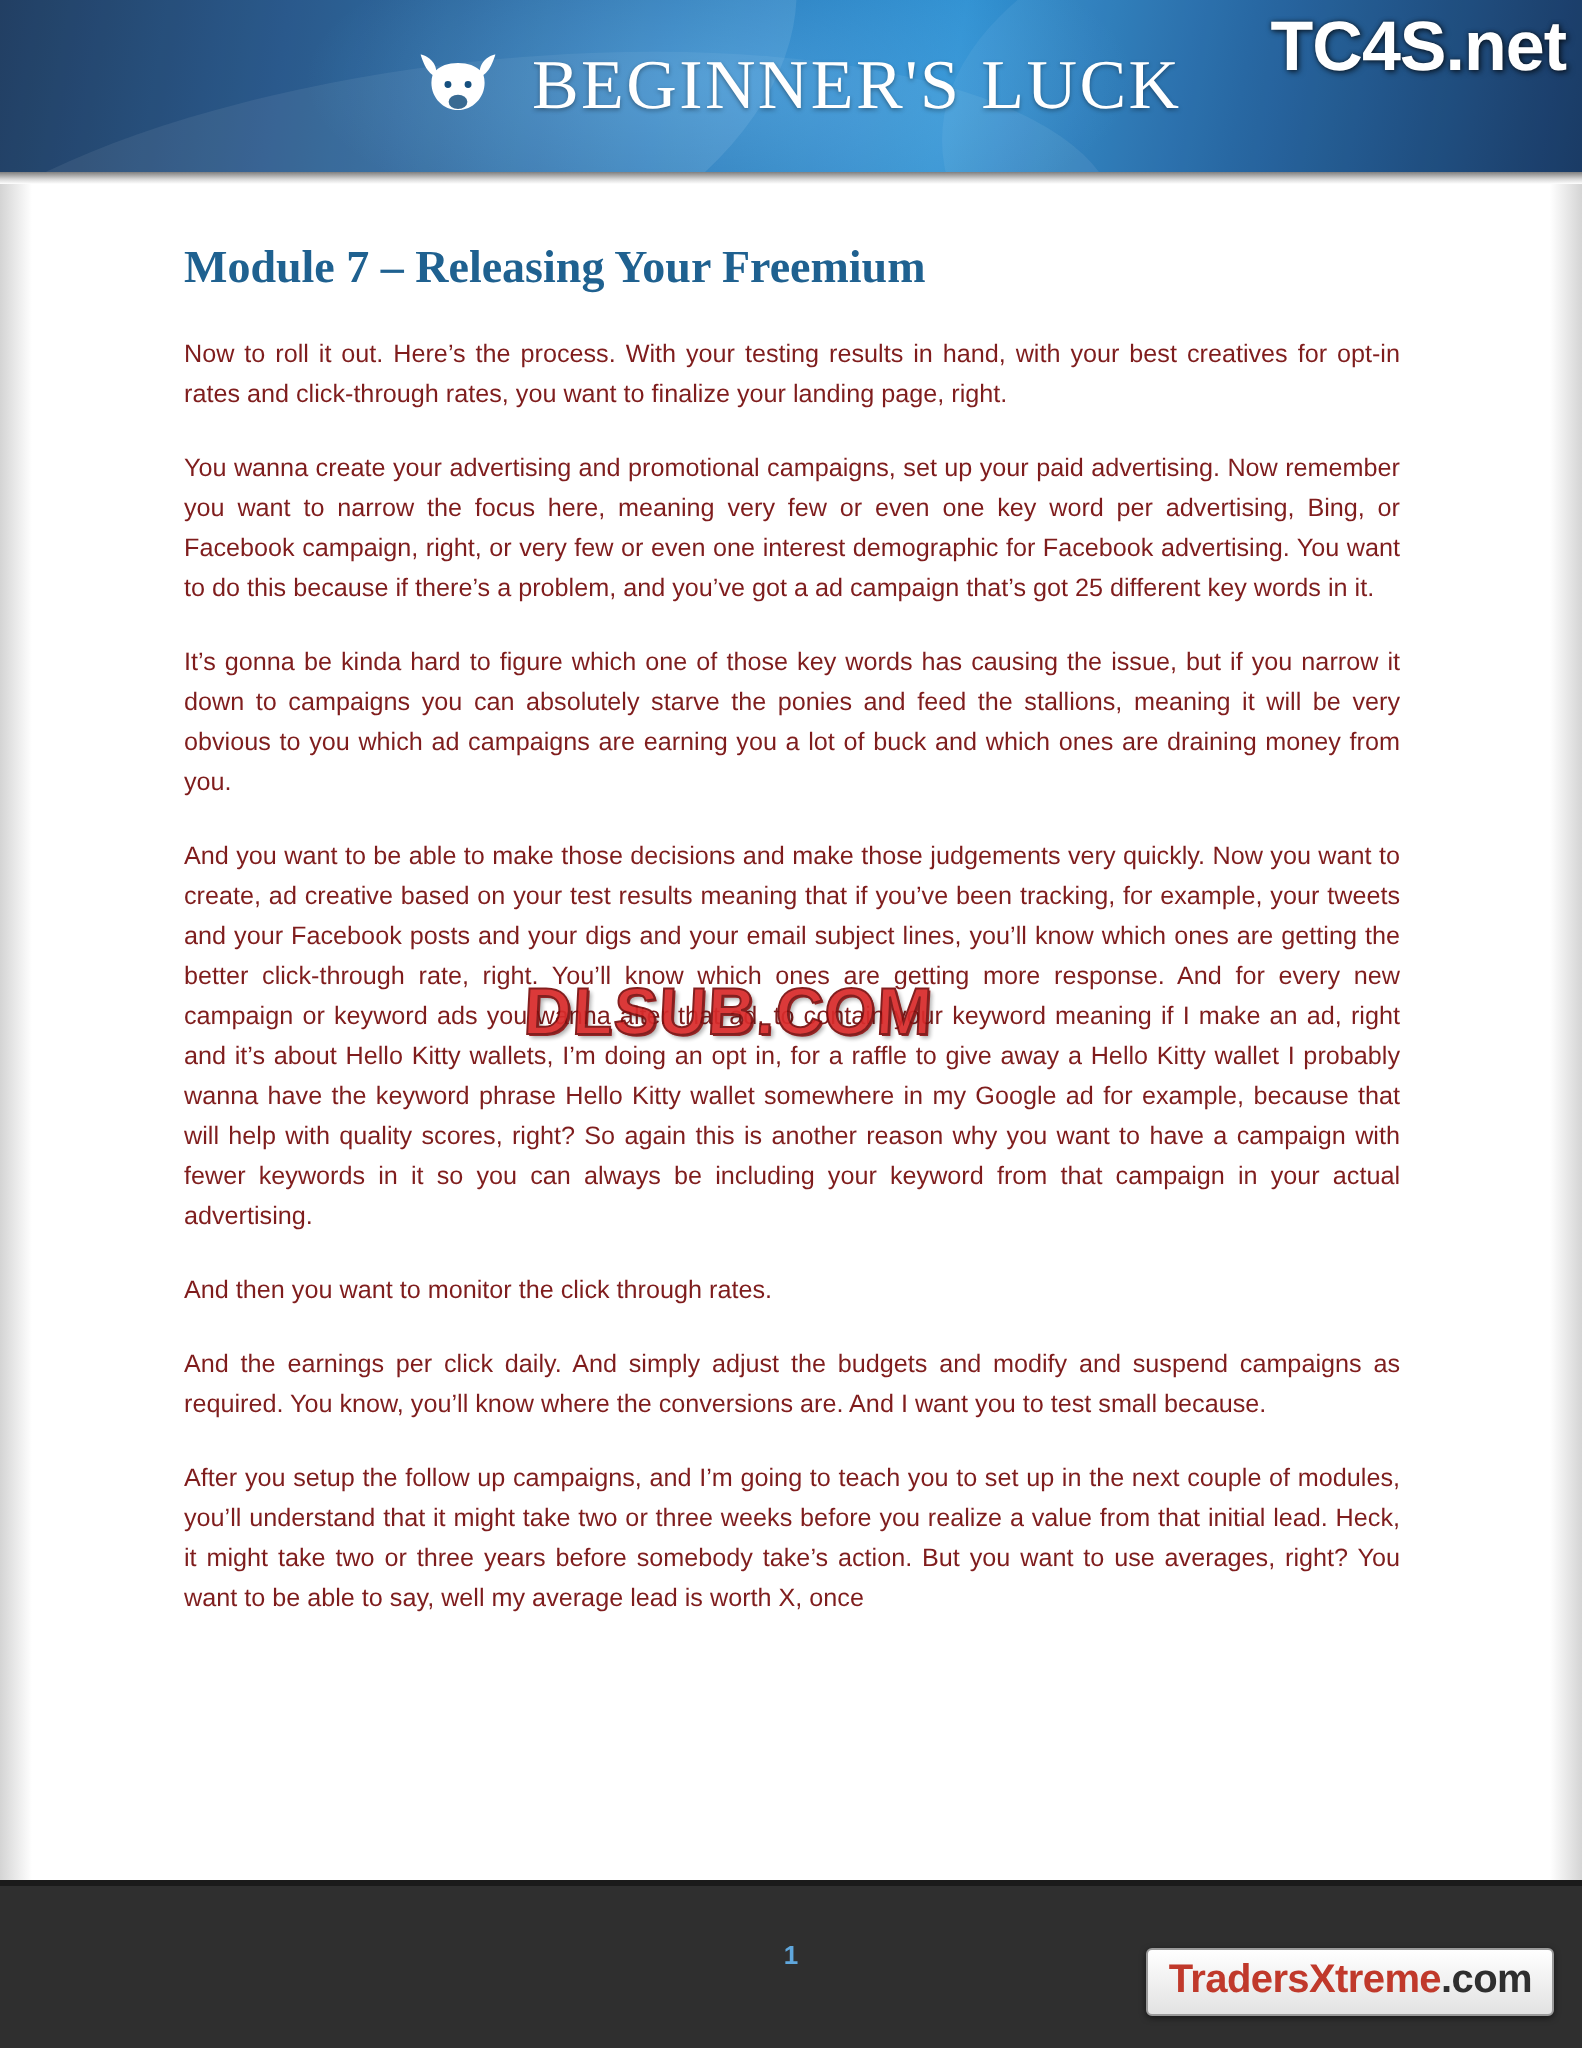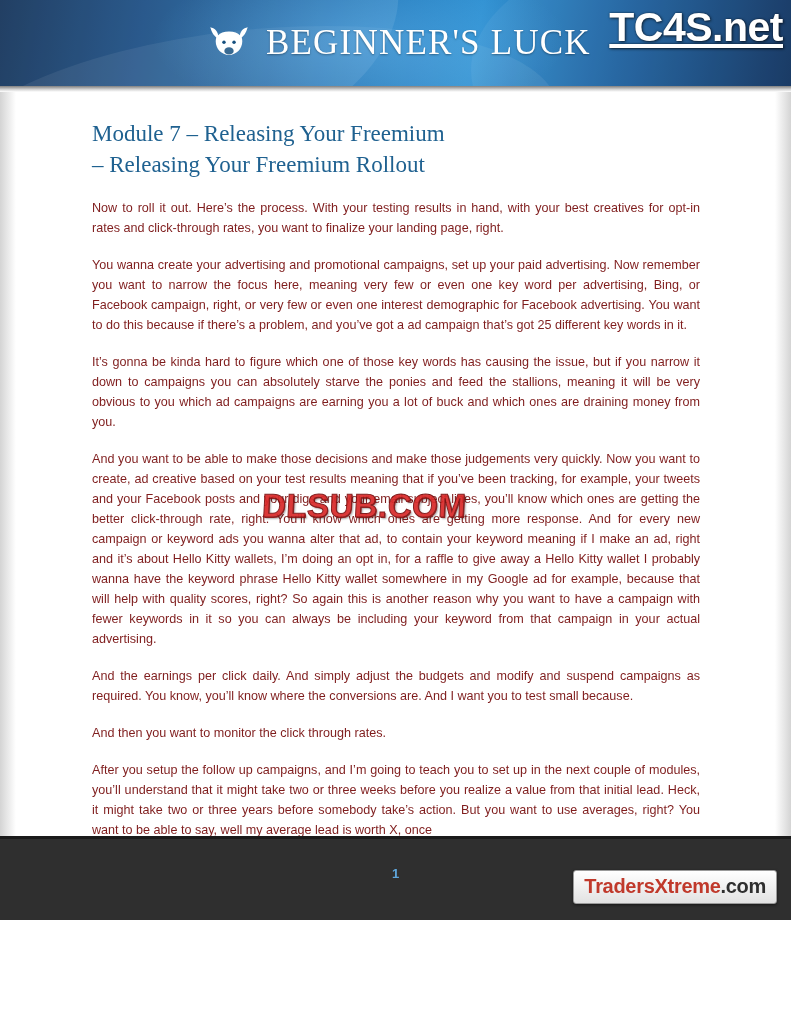--- a/index.html
+++ b/index.html
@@ -5,21 +5,21 @@
   * { box-sizing: border-box; }
   html, body {
     margin: 0; padding: 0;
     width: 791px; height: 1024px;
     background: #ffffff;
     font-family: "Liberation Serif", serif;
   }
   #page {
     position: relative;
     width: 791px;
-    height: 920px;
+    height: 1024px;
     overflow: hidden;
     background: #ffffff;
   }
 
   
   .header-banner {
     position: absolute;
     top: 0; left: 0;
     width: 791px;
     height: 86px;
@@ -76,25 +76,24 @@
     text-transform: uppercase;
     white-space: nowrap;
     text-shadow: 0 1px 2px rgba(0,0,0,0.35);
   }
   .site-badge {
     position: absolute;
     right: 8px; top: 4px;
     color: #ffffff;
     font-family: "Liberation Sans", sans-serif;
     font-weight: bold;
-    font-size: 41px;
+    font-size: 35px;
     letter-spacing: -0.5px;
     text-shadow: 1px 1px 3px rgba(0,0,0,0.6), 0 0 2px rgba(0,0,0,0.5);
     white-space: nowrap;
-    text-decoration: underline;
   }
   .header-underline {
     position: absolute;
     top: 86px; left: 0;
     width: 791px; height: 6px;
     background: linear-gradient(180deg, #7f7f7f 0%, #d8d8d8 60%, #ffffff 100%);
   }
 
   
   .edge-left {
@@ -115,21 +114,21 @@
     position: absolute;
     left: 92px; top: 118px;
     width: 608px;
   }
   .doc-title {
     color: #1f6190;
     font-family: "Liberation Serif", serif;
     font-size: 23px;
     line-height: 31px;
     margin: 0 0 18px 0;
-    font-weight: normal;
+    font-weight: bold;
   }
   .doc-title .line2 { display: block; }
 
   p.body-par {
     color: #7f1d1d;
     font-family: "Liberation Sans", sans-serif;
     font-size: 12.6px;
     line-height: 20px;
     margin: 0 0 17px 0;
     text-align: justify;
@@ -215,29 +214,28 @@
     <div class="site-badge">TC4S.net</div>
   </div>
   <div class="header-underline"></div>
 
   <div class="edge-left"></div>
   <div class="edge-right"></div>
 
   <div class="content">
     <h1 class="doc-title">
       <span>Module 7 – Releasing Your Freemium</span>
-      <span class="line2">– Releasing Your Freemium Rollout</span>
     </h1>
 
     <p class="body-par">Now to roll it out. Here’s the process. With your testing results in hand, with your best creatives for opt-in rates and click-through rates, you want to finalize your landing page, right.</p>
     <p class="body-par">You wanna create your advertising and promotional campaigns, set up your paid advertising. Now remember you want to narrow the focus here, meaning very few or even one key word per advertising, Bing, or Facebook campaign, right, or very few or even one interest demographic for Facebook advertising. You want to do this because if there’s a problem, and you’ve got a ad campaign that’s got 25 different key words in it.</p>
     <p class="body-par">It’s gonna be kinda hard to figure which one of those key words has causing the issue, but if you narrow it down to campaigns you can absolutely starve the ponies and feed the stallions, meaning it will be very obvious to you which ad campaigns are earning you a lot of buck and which ones are draining money from you.</p>
     <p class="body-par">And you want to be able to make those decisions and make those judgements very quickly. Now you want to create, ad creative based on your test results meaning that if you’ve been tracking, for example, your tweets and your Facebook posts and your digs and your email subject lines, you’ll know which ones are getting the better click-through rate, right. You’ll know which ones are getting more response. And for every new campaign or keyword ads you wanna alter that ad, to contain your keyword meaning if I make an ad, right and it’s about Hello Kitty wallets, I’m doing an opt in, for a raffle to give away a Hello Kitty wallet I probably wanna have the keyword phrase Hello Kitty wallet somewhere in my Google ad for example, because that will help with quality scores, right? So again this is another reason why you want to have a campaign with fewer keywords in it so you can always be including your keyword from that campaign in your actual advertising.</p>
+    <p class="body-par">And then you want to monitor the click through rates.</p>
     <p class="body-par">And the earnings per click daily. And simply adjust the budgets and modify and suspend campaigns as required. You know, you’ll know where the conversions are. And I want you to test small because.</p>
-    <p class="body-par">And then you want to monitor the click through rates.</p>
     <p class="body-par">After you setup the follow up campaigns, and I’m going to teach you to set up in the next couple of modules, you’ll understand that it might take two or three weeks before you realize a value from that initial lead. Heck, it might take two or three years before somebody take’s action. But you want to use averages, right? You want to be able to say, well my average lead is worth X, once</p>
   </div>
 
   <div class="watermark">DLSUB.COM</div>
 
   <div class="footer">
     <div class="footer-top-line"></div>
     <div class="page-number">1</div>
     <div class="footer-badge">
       <span>TradersXtreme</span><span class="dotcom">.com</span>

